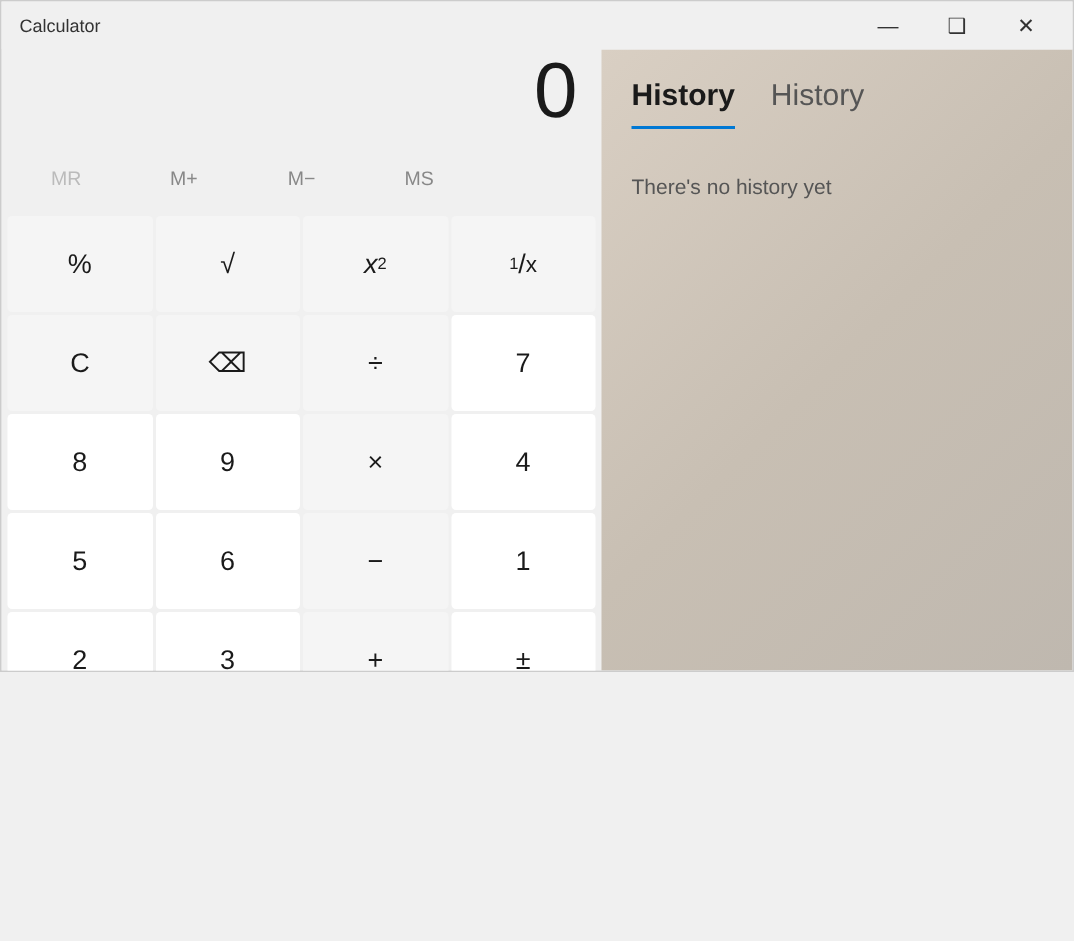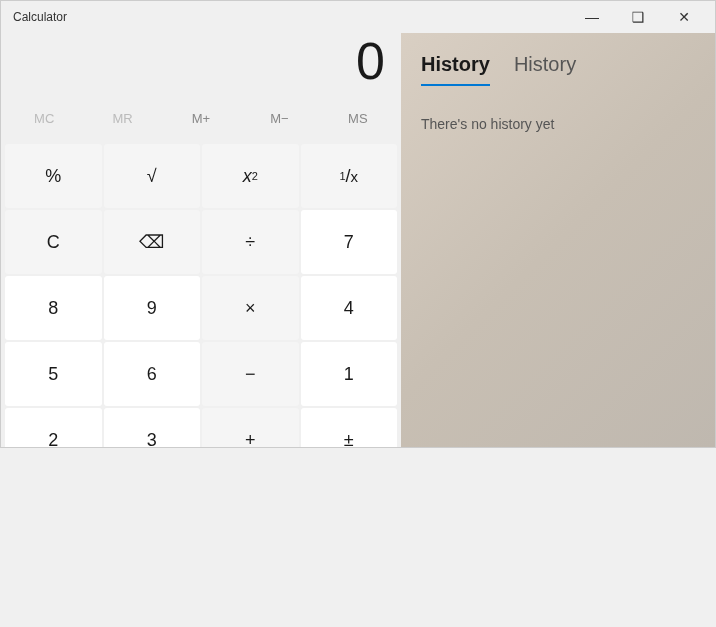--- a/index.html
+++ b/index.html
@@ -226,21 +226,20 @@
   <div class="main-content">
 
     <div class="calc-panel">
 
 
       <div class="calc-display">
         <div class="calc-display-value">0</div>
       </div>
 
       <div class="memory-row">
-        <button class="mem-btn disabled">MC</button>
         <button class="mem-btn disabled">MR</button>
         <button class="mem-btn">M+</button>
         <button class="mem-btn">M−</button>
         <button class="mem-btn">MS</button>
       </div>
 
       <div class="btn-grid">
 
         <button class="calc-btn btn-medium">%</button>
         <button class="calc-btn btn-medium">√</button>

